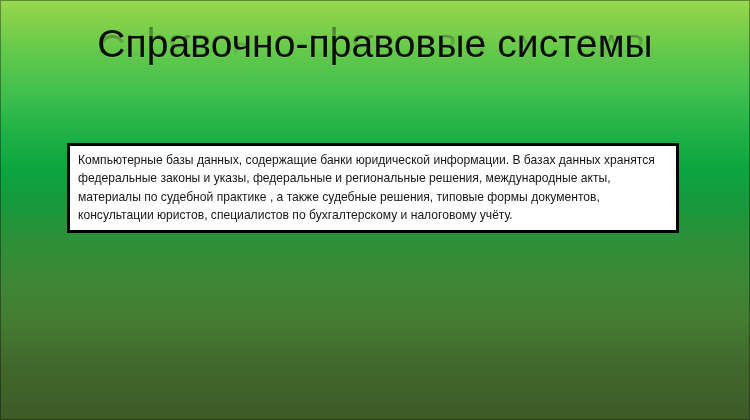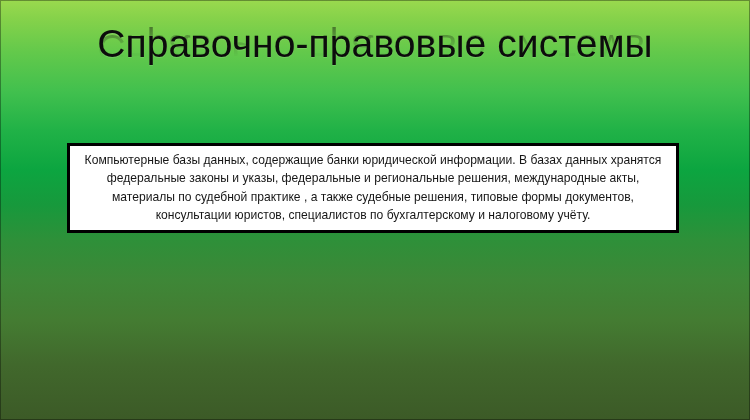--- a/index.html
+++ b/index.html
@@ -87,21 +87,21 @@
     background: #ffffff;
     border: 3px solid #000000;
     z-index: 20;
     padding: 5px 8px 6px 8px;
   }
   #body-paragraph {
     margin: 0;
     font-size: 12.1px;
     line-height: 18.3px;
     color: #161616;
-    text-align: center;
+    text-align: left;
     font-family: "Liberation Sans", sans-serif;
     white-space: pre-line;
   }
 </style>
 </head>
 <body>
 
 <div id="slide">
 
   <div id="title-block">

